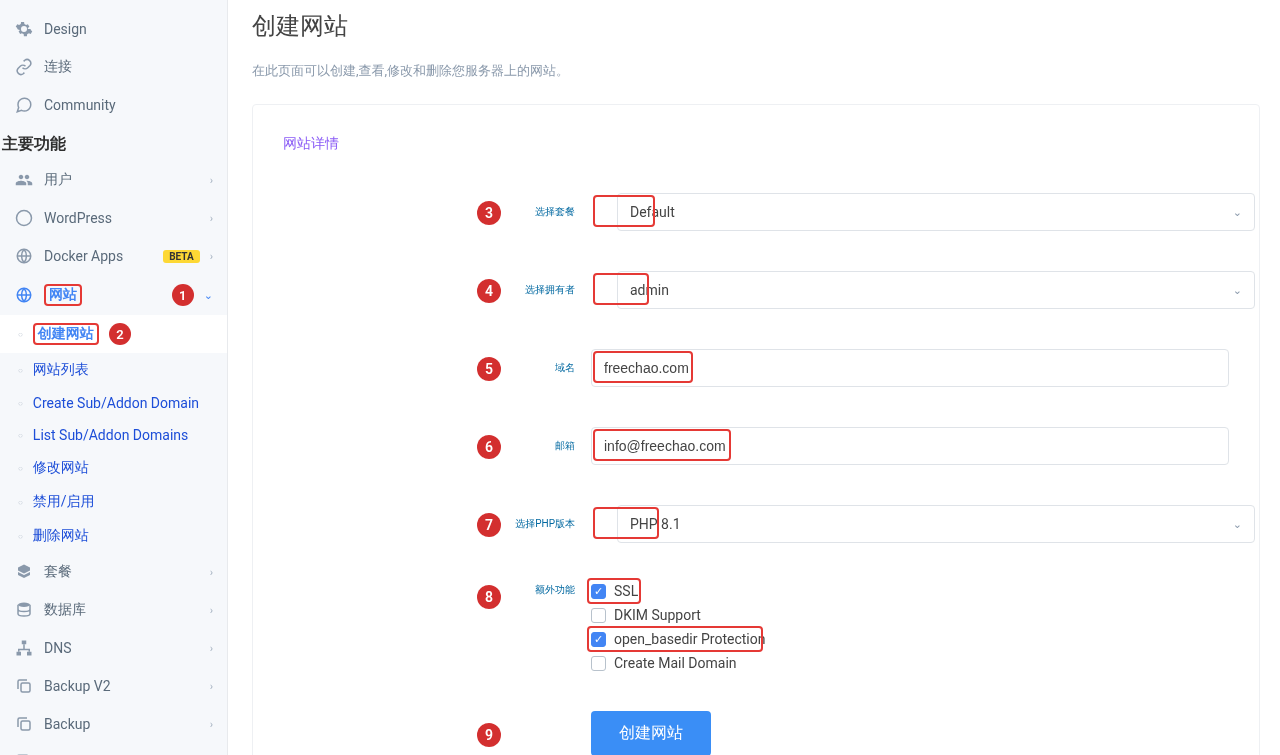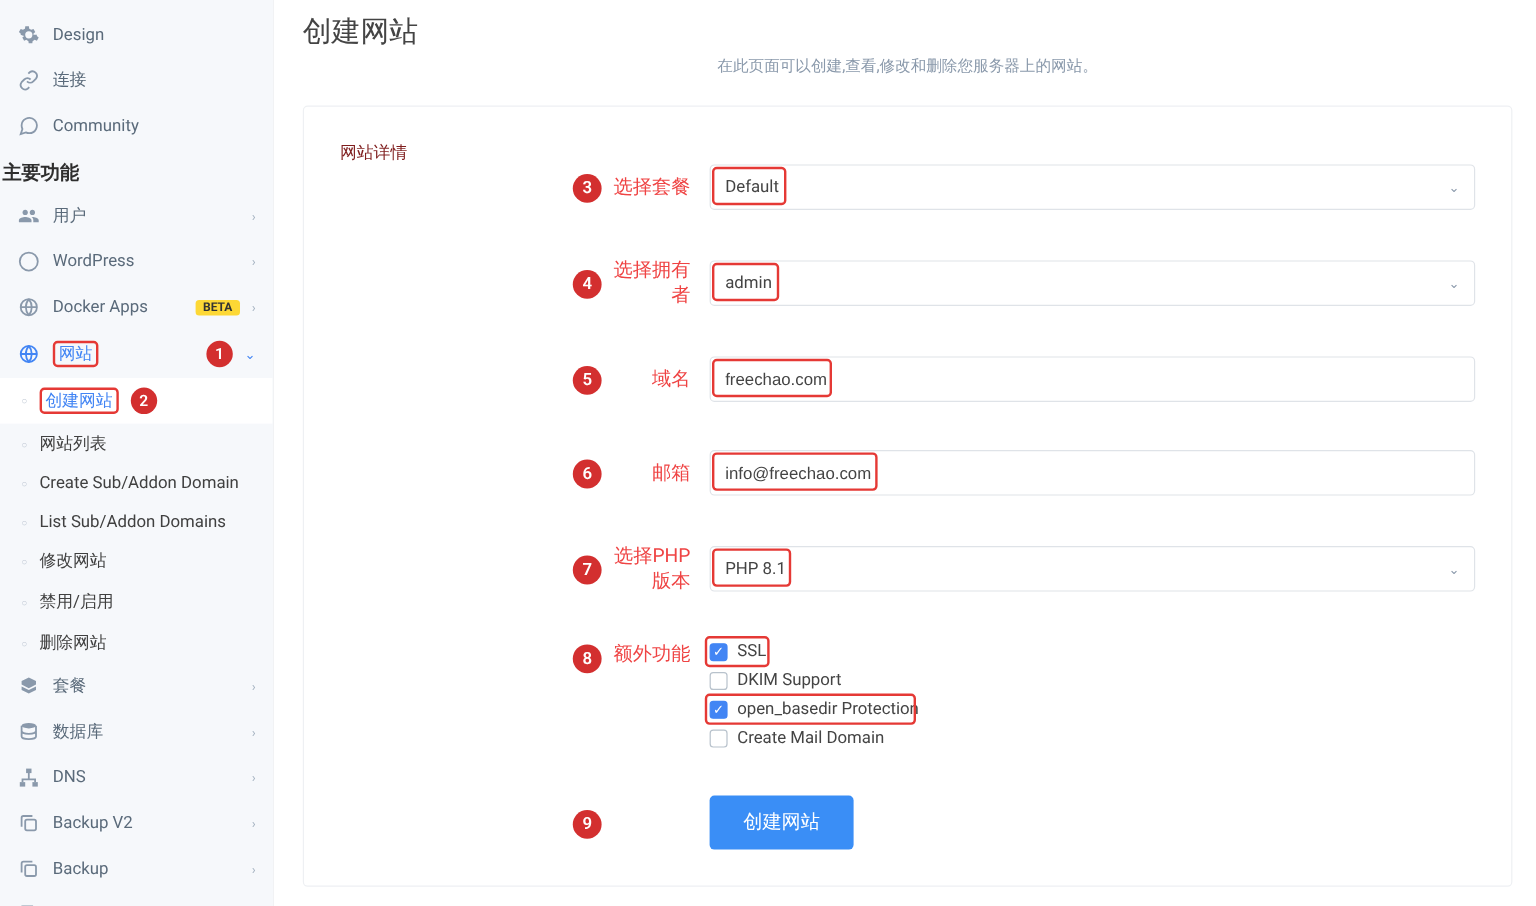--- a/index.html
+++ b/index.html
@@ -4,39 +4,39 @@
 <style>
 * { box-sizing: border-box; margin: 0; padding: 0; }
 body { font-family: -apple-system, "Segoe UI", Roboto, "Helvetica Neue", Arial, sans-serif; background: #fff; color: #333; font-size: 14px; }
 .container { display: flex; height: 755px; }
 .sidebar { width: 228px; background: #f6f8fb; border-right: 1px solid #e8eaed; overflow-y: auto; padding-top: 10px; }
 .sidebar-item { display: flex; align-items: center; padding: 9px 14px; color: #5a6a7a; cursor: pointer; position: relative; }
 .sidebar-item .icon { width: 20px; height: 20px; margin-right: 10px; display: flex; align-items: center; justify-content: center; color: #8a99ab; }
 .sidebar-item .label { flex: 1; }
 .sidebar-item .chevron { color: #a5b2c0; font-size: 11px; }
 .section-header { font-size: 16px; font-weight: 700; padding: 10px 8px 6px 2px; color: #2e2e2e; }
-.subitem { display: flex; align-items: center; padding: 8px 14px 8px 18px; color: #404040; cursor: pointer; }
+.subitem { display: flex; align-items: center; padding: 8px 14px 8px 18px; color: #1d4ed8; cursor: pointer; }
 .subitem::before { content: "○"; font-size: 8px; color: #c0c9d4; margin-right: 10px; }
 .subitem.active { background: #fff; color: #4285f4; }
 .sidebar-item.active-parent .label { color: #4285f4; }
 .sidebar-item.active-parent { color: #4285f4; }
 .beta-badge { background: #fdd835; color: #333; font-size: 10px; font-weight: 700; padding: 1px 6px; border-radius: 3px; margin-right: 10px; }
-.redbox { border: 2px solid #e53935; border-radius: 4px; padding: 0 3px; display: inline-block; }
+.redbox { border: 2px solid #e53935; border-radius: 4px; padding: 0 3px; display: inline-block; font-weight: bold; }
 .num-badge { display: inline-flex; background: #d32f2f; color: #fff; width: 22px; height: 22px; border-radius: 50%; align-items: center; justify-content: center; font-size: 13px; font-weight: 600; margin-left: 10px; }
 .main { flex: 1; padding: 10px 20px 20px 24px; overflow-y: auto; }
 .page-title { font-size: 24px; font-weight: 400; color: #444; }
-.page-subtitle { color: #8a99ab; font-size: 13px; margin-top: 4px; margin-bottom: 24px; text-align: center; }
+.page-subtitle { color: #8a99ab; font-size: 13px; margin-top: 20px; margin-bottom: 24px; }
 .card { background: #fff; border: 1px solid #eef0f3; border-radius: 4px; padding: 30px; }
-.card-title { color: #7f1d1d; font-size: 14px; }
+.card-title { color: #8b5cf6; font-size: 14px; margin-bottom: 40px; }
 .field-row { display: flex; align-items: center; margin-bottom: 40px; }
 .field-row .num-col { width: 218px; display: flex; justify-content: flex-end; align-items: flex-start; padding-top: 2px; }
-.field-row .label-col { width: 90px; text-align: right; color: #ef4444; font-size: 16px; padding-right: 16px; }
+.field-row .label-col { width: 90px; text-align: right; color: #0369a1; font-size: 10px; padding-right: 16px; }
 .field-row .input-col { flex: 1; position: relative; }
 .select-box, .input-box { width: 100%; border: 1px solid #dfe3e8; border-radius: 4px; padding: 10px 12px; font-size: 14px; color: #444; background: #fff; }
-.select-box { display: flex; justify-content: space-between; align-items: center; cursor: pointer; }
+.select-box { display: flex; justify-content: space-between; align-items: center; cursor: pointer; margin-left: 26px; }
 .select-value { pointer-events: none; }
 .select-caret { color: #8a99ab; font-size: 11px; }
 .red-outline { position: absolute; border: 2px solid #e53935; border-radius: 4px; pointer-events: none; }
 .row-num-badge { background: #d32f2f; color: #fff; width: 24px; height: 24px; border-radius: 50%; display: inline-flex; align-items: center; justify-content: center; font-weight: 600; font-size: 14px; }
 .check-list { display: flex; flex-direction: column; gap: 8px; }
 .check-item { display: flex; align-items: center; gap: 8px; color: #444; font-size: 14px; }
 .chk { width: 15px; height: 15px; border: 1px solid #b8c2cc; border-radius: 3px; display: inline-flex; align-items: center; justify-content: center; font-size: 11px; color: #fff; }
 .chk.checked { background: #4285f4; border-color: #4285f4; }
 .premium { color: #9aa7b5; }
 .ext-icon { color: #9aa7b5; }

